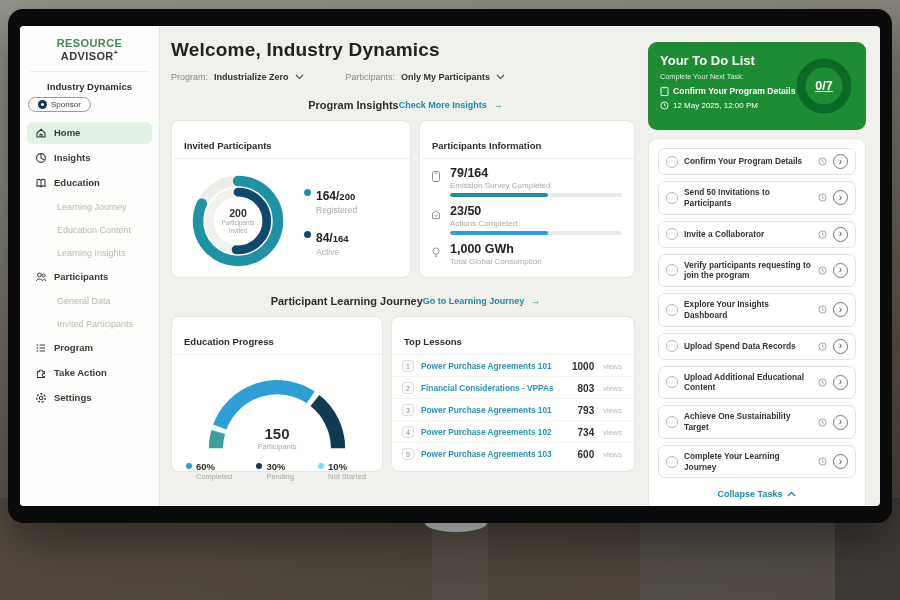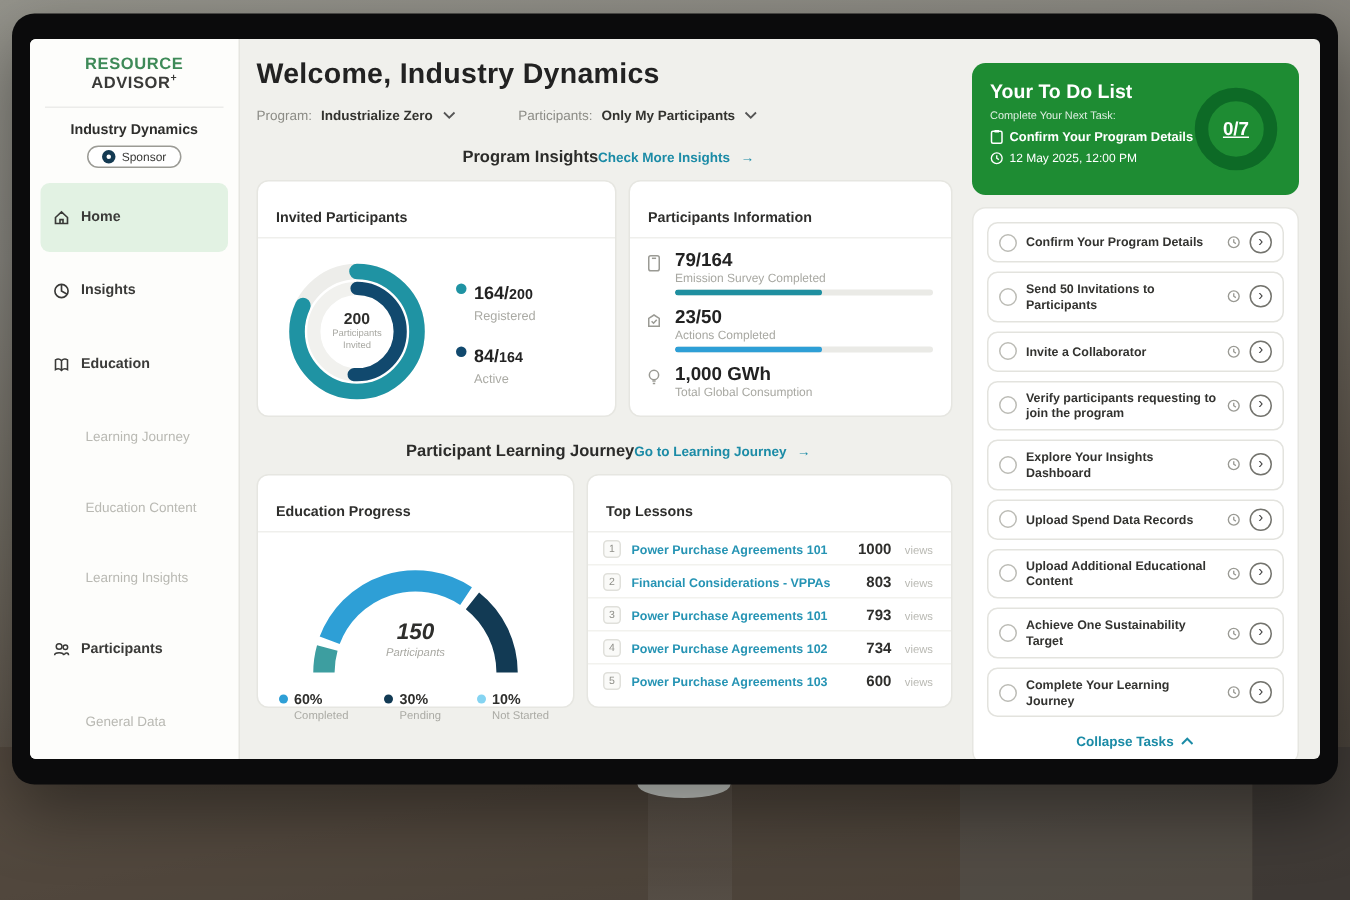--- a/index.html
+++ b/index.html
@@ -22,27 +22,27 @@
              border-radius:15px; box-shadow:0 18px 45px rgba(0,0,0,.4); }
   .screen { position:absolute; left:12px; top:17px; width:860px; height:480px; background:#f0f0ec;
             border-radius:4px; overflow:hidden; display:flex; color:#2e2e2c; }
 
   
   .sidebar { width:140px; background:#fdfdfb; border-right:1px solid #e5e5e0; flex:none; padding-top:11px; }
   .brand { text-align:center; font-size:11px; font-weight:bold; letter-spacing:.4px; padding-bottom:9px;
            border-bottom:1px solid #ececea; margin:0 10px; }
   .brand .g { color:#3e8a58; } .brand .d { color:#3a3a38; } .brand sup { font-size:7px; }
   .org { text-align:center; font-size:9.5px; font-weight:bold; margin-top:9px; }
-  .badge-wrap { display:flex; justify-content:center; margin:5px 8px 10px; }
+  .badge-wrap { display:flex; justify-content:flex-start; margin:5px 8px 10px; }
   .badge { display:inline-flex; align-items:center; gap:4px; border:1px solid #9b9b95; border-radius:10px;
            padding:2px 9px; font-size:8px; color:#3a3a38; background:#fff; }
   .badge .bicon { width:9px; height:9px; border-radius:50%; background:#143a52; position:relative; }
   .badge .bicon::after { content:""; position:absolute; left:3px; top:3px; width:3px; height:3px; border-radius:50%; background:#fff; }
   .nav { padding:0 7px; }
-  .nav-item { display:flex; align-items:center; gap:7px; padding:17px 8px; margin-bottom:3px; border-radius:6px;
+  .nav-item { display:flex; align-items:center; gap:7px; padding:5px 8px; margin-bottom:3px; border-radius:6px;
               font-size:9.5px; font-weight:bold; color:#3a3a38; cursor:pointer; }
   .nav-item.active { background:#e2f2e3; }
   .nav-item.sub { padding-left:30px; font-weight:normal; font-size:9px; color:#b9b9b3; }
   .nav-item svg { flex:none; }
 
   
   .main { flex:1; padding:13px 8px 0 11px; min-width:0; }
   .welcome { font-size:19px; font-weight:800; letter-spacing:.2px; color:#222; }
   .filters { display:flex; align-items:center; gap:6px; margin-top:11px; font-size:9px; }
   .flabel { color:#8c8c86; }
@@ -76,21 +76,21 @@
   .micon { width:13px; padding-top:3px; flex:none; }
   .mdata { flex:1; }
   .mval { font-size:12.5px; font-weight:800; color:#222; }
   .mlab { font-size:8px; color:#a8a8a2; margin:1px 0 3px; }
   .bar { height:4px; border-radius:2px; background:#eaeae6; width:100%; overflow:hidden; }
   .bar-fill { height:100%; border-radius:2px; }
 
   
   .card-edu { width:212px; height:156px; }
   .gauge-wrap { position:relative; width:170px; height:92px; margin:8px auto 0; }
-  .gauge-center { position:absolute; left:0; right:0; bottom:16px; text-align:center;font-style:italic; }
+  .gauge-center { position:absolute; left:0; right:0; bottom:4px; text-align:center; }
   .gauge-center .v { font-size:15px; font-weight:800; }
   .gauge-center .l { font-size:7.5px; color:#a8a8a2; }
   .edu-legend { display:flex; justify-content:space-between; padding:6px 16px 0 14px; }
   .eleg { display:flex; gap:4px; }
   .eleg .leg-dot { width:6px; height:6px; margin-top:2px; }
   .eleg .v { font-size:9.5px; font-weight:800; }
   .eleg .l { font-size:7.5px; color:#aaaaa4; }
 
   
   .card-lessons { width:244px; height:156px; }

